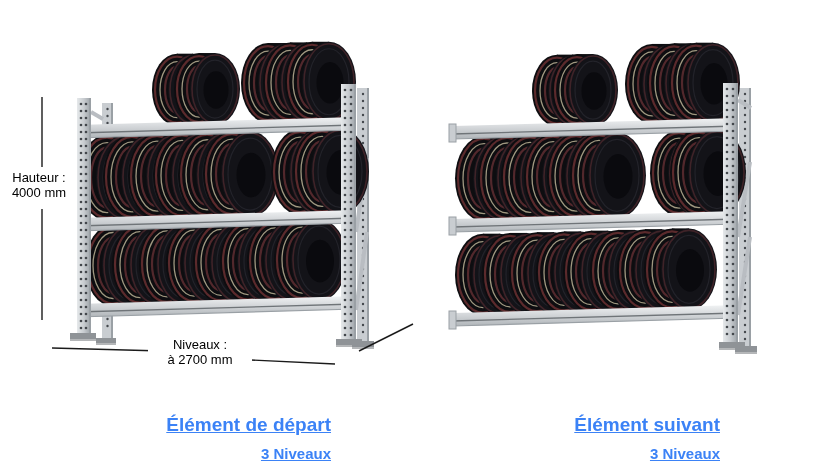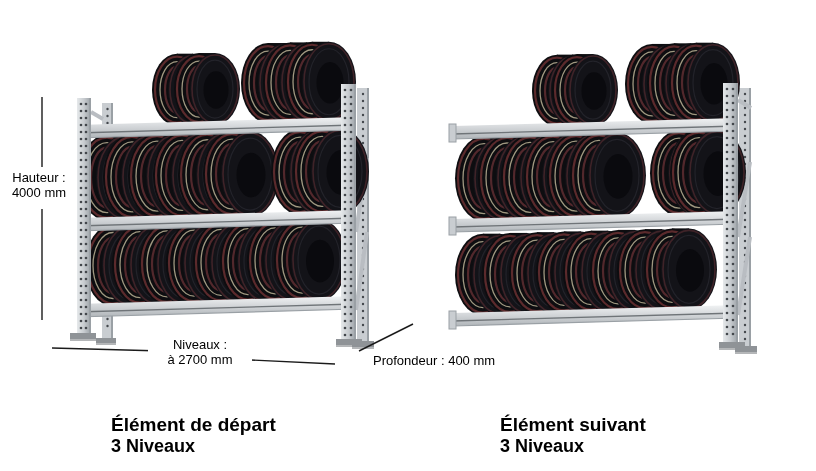--- a/index.html
+++ b/index.html
@@ -6,23 +6,23 @@
   #stage{
     position:relative;width:816px;height:471px;background:#ffffff;
     font-family:"Liberation Sans",sans-serif;overflow:hidden;
   }
   #rack-svg{position:absolute;left:0;top:0;}
   .dim-label{
     position:absolute;font-weight:normal;color:#000;font-size:13px;line-height:15px;
     background:#fff;white-space:nowrap;
   }
   .dim-label.center{text-align:center;}
-  .caption{position:absolute;width:220px;text-align:left;color:#000000;}
+  .caption{position:absolute;width:220px;text-align:right;color:#3b82f6;text-decoration:underline;}
   .caption .title{font-weight:bold;font-size:19px;line-height:22px;}
-  .caption .sub{font-weight:bold;font-size:18px;line-height:16px;margin-top:2px;}
+  .caption .sub{font-weight:bold;font-size:15px;line-height:16px;margin-top:10px;}
 </style>
 </head>
 <body>
 
 <div id="stage">
 
   <svg id="rack-svg" width="816" height="471" viewBox="0 0 816 471">
     <defs>
       <linearGradient id="postG" x1="0" y1="0" x2="1" y2="0">
         <stop offset="0" stop-color="#e6e9eb"></stop>
@@ -879,21 +879,20 @@
   <div class="dim-label center" style="left:2px;top:170px;width:74px;">
     <div>Hauteur :</div>
     <div>4000 mm</div>
   </div>
 
   <div class="dim-label center" style="left:148px;top:337px;width:104px;">
     <div>Niveaux :</div>
     <div>à 2700 mm</div>
   </div>
 
-  <div class="dim-label" style="left:373px;top:353px;">Profondeur : 400 mm</div>
 
   <div class="caption" style="left:111px;top:414px;">
     <div class="title">Élément de départ</div>
     <div class="sub">3 Niveaux</div>
   </div>
 
   <div class="caption" style="left:500px;top:414px;">
     <div class="title">Élément suivant</div>
     <div class="sub">3 Niveaux</div>
   </div>

